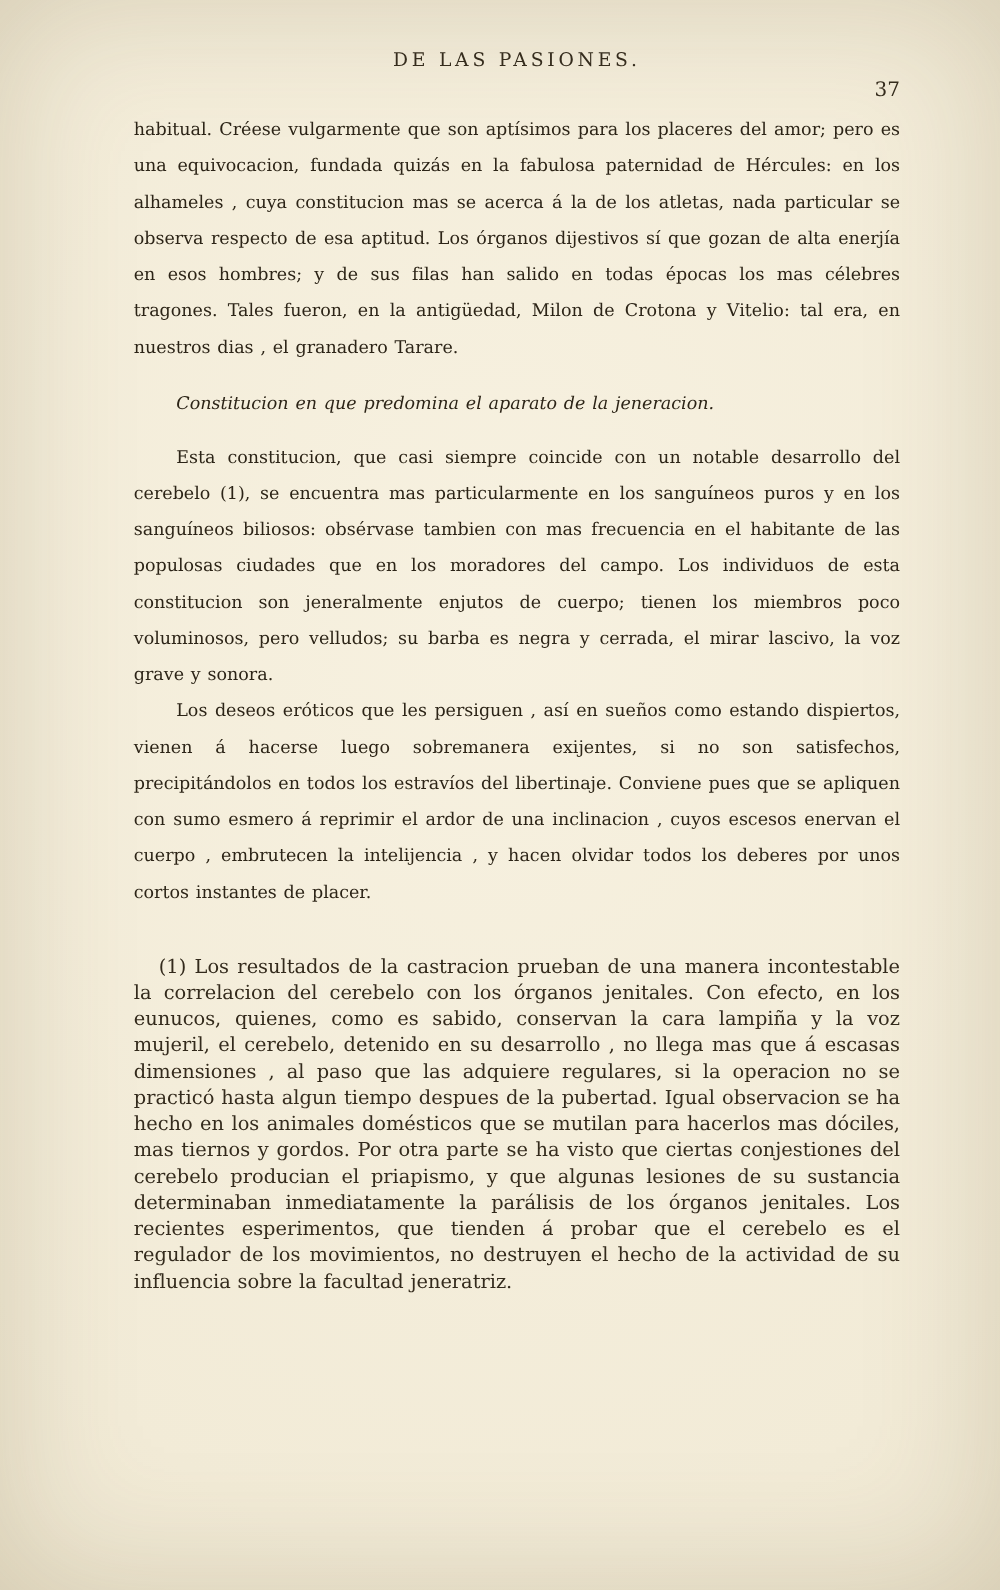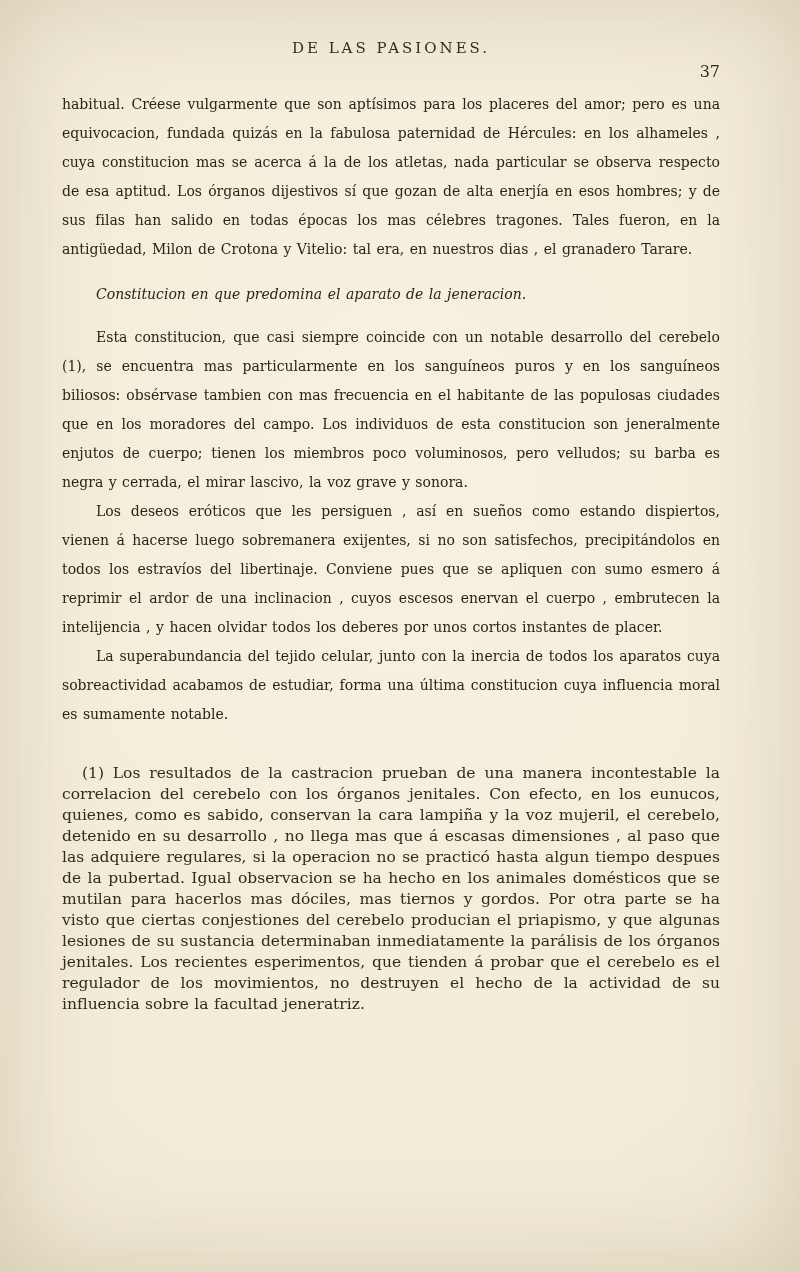--- a/index.html
+++ b/index.html
@@ -9,21 +9,21 @@
     }
     .page {
       position: relative;
       width: 800px;
       height: 1272px;
       box-sizing: border-box;
       overflow: hidden;
       background: radial-gradient(ellipse 130% 110% at 50% 38%,
                   #f7f1e0 0%, #f2ebd7 55%, #e9e0c8 100%);
       box-shadow: inset 0 0 110px rgba(115, 95, 55, 0.22);
-      padding: 38px 80px 30px 62px;
+      padding: 38px 80px 30px 107px;
       font-family: "DejaVu Serif", "Liberation Serif", serif;
       color: #2c2417;
       -webkit-hyphens: auto;
       hyphens: auto;
     }
     .page-header {
       position: relative;
       height: 22px;
       margin-bottom: 30px;
     }
@@ -86,20 +86,19 @@
   <main class="text-block">
     <p class="para no-indent">habitual. Créese vulgarmente que son aptísimos para los placeres del amor; pero es una equivocacion, fundada quizás en la fabulosa paternidad de Hércules: en los alhameles , cuya constitucion mas se acerca á la de los atletas, nada particular se observa respecto de esa aptitud. Los órganos dijestivos sí que gozan de alta enerjía en esos hombres; y de sus filas han salido en todas épocas los mas célebres tragones. Tales fueron, en la antigüedad, Milon de Crotona y Vitelio: tal era, en nuestros dias , el granadero Tarare.</p>
 
     <p class="para heading">Constitucion en que predomina el aparato de la jeneracion.</p>
 
     <p class="para">Esta constitucion, que casi siempre coincide con un notable desarrollo del cerebelo (1), se encuentra mas particularmente en los sanguíneos puros y en los sanguíneos biliosos: obsérvase tambien con mas frecuencia en el habitante de las populosas ciudades que en los moradores del campo. Los individuos de esta constitucion son jeneralmente enjutos de cuerpo; tienen los miembros poco voluminosos, pero velludos; su barba es negra y cerrada, el mirar lascivo, la voz grave y sonora.</p>
 
     <p class="para">Los deseos eróticos que les persiguen , así en sueños como estando dispiertos, vienen á hacerse luego sobremanera exijentes, si no son satisfechos, precipitándolos en todos los estravíos del libertinaje. Conviene pues que se apliquen con sumo esmero á reprimir el ardor de una inclinacion , cuyos escesos enervan el cuerpo , embrutecen la intelijencia , y hacen olvidar todos los deberes por unos cortos instantes de placer.</p>
 
 
-    <p class="para">La superabundancia del tejido celular, junto con la inercia de todos los aparatos cuya sobreactividad acabamos de estudiar, forma una última constitucion cuya influencia moral es sumamente notable.</p>
   </main>
 
   <footer class="footnote">
     <p class="footnote-text">(1) Los resultados de la castracion prueban de una manera incontestable la correlacion del cerebelo con los órganos jenitales. Con efecto, en los eunucos, quienes, como es sabido, conservan la cara lampiña y la voz mujeril, el cerebelo, detenido en su desarrollo , no llega mas que á escasas dimensiones , al paso que las adquiere regulares, si la operacion no se practicó hasta algun tiempo despues de la pubertad. Igual observacion se ha hecho en los animales domésticos que se mutilan para hacerlos mas dóciles, mas tiernos y gordos. Por otra parte se ha visto que ciertas conjestiones del cerebelo producian el priapismo, y que algunas lesiones de su sustancia determinaban inmediatamente la parálisis de los órganos jenitales. Los recientes esperimentos, que tienden á probar que el cerebelo es el regulador de los movimientos, no destruyen el hecho de la actividad de su influencia sobre la facultad jeneratriz.</p>
   </footer>
 
 </div>
 
 </body></html>

